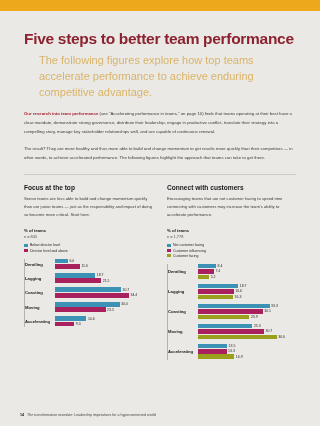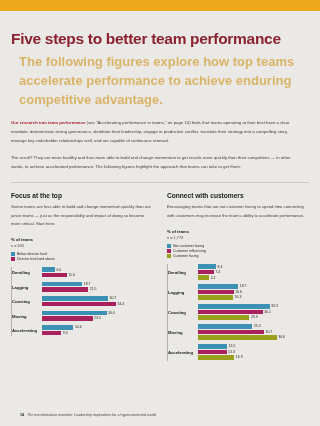--- a/index.html
+++ b/index.html
@@ -4,29 +4,29 @@
 <style>
   html,body{margin:0;padding:0;}
   body{
     width:320px;height:426px;
     background:#ebe9e6;
     font-family:"Liberation Sans", sans-serif;
     overflow:hidden;
     position:relative;
   }
   .topbar{height:11px;width:100%;background:#eda81c;}
-  .page{padding:0 11px;box-sizing:border-box;}
+  .page{padding:0 24px;box-sizing:border-box;}
 
   .title{
     font-size:15.5px;font-weight:bold;color:#8c2230;
     letter-spacing:-0.3px;margin:20px 0 0 0;line-height:1.05;
   }
   .subtitle{
-    font-size:13px;color:#d9b468;line-height:1.45;
-    margin:6px 0 0 8px;max-width:278px;font-weight:bold;
+    font-size:11px;color:#d9b468;line-height:1.45;
+    margin:6px 0 0 15px;max-width:278px;font-weight:normal;
   }
   .para{
     font-size:4.3px;color:#3d3935;line-height:2.08;
     margin:9px 0 0 0;max-width:282px;
   }
   .para b{color:#a8232f;}
   .para2{margin-top:8px;}
 
   .rule{height:1px;background:#cfccc8;margin:11px 0 0 0;}
 

